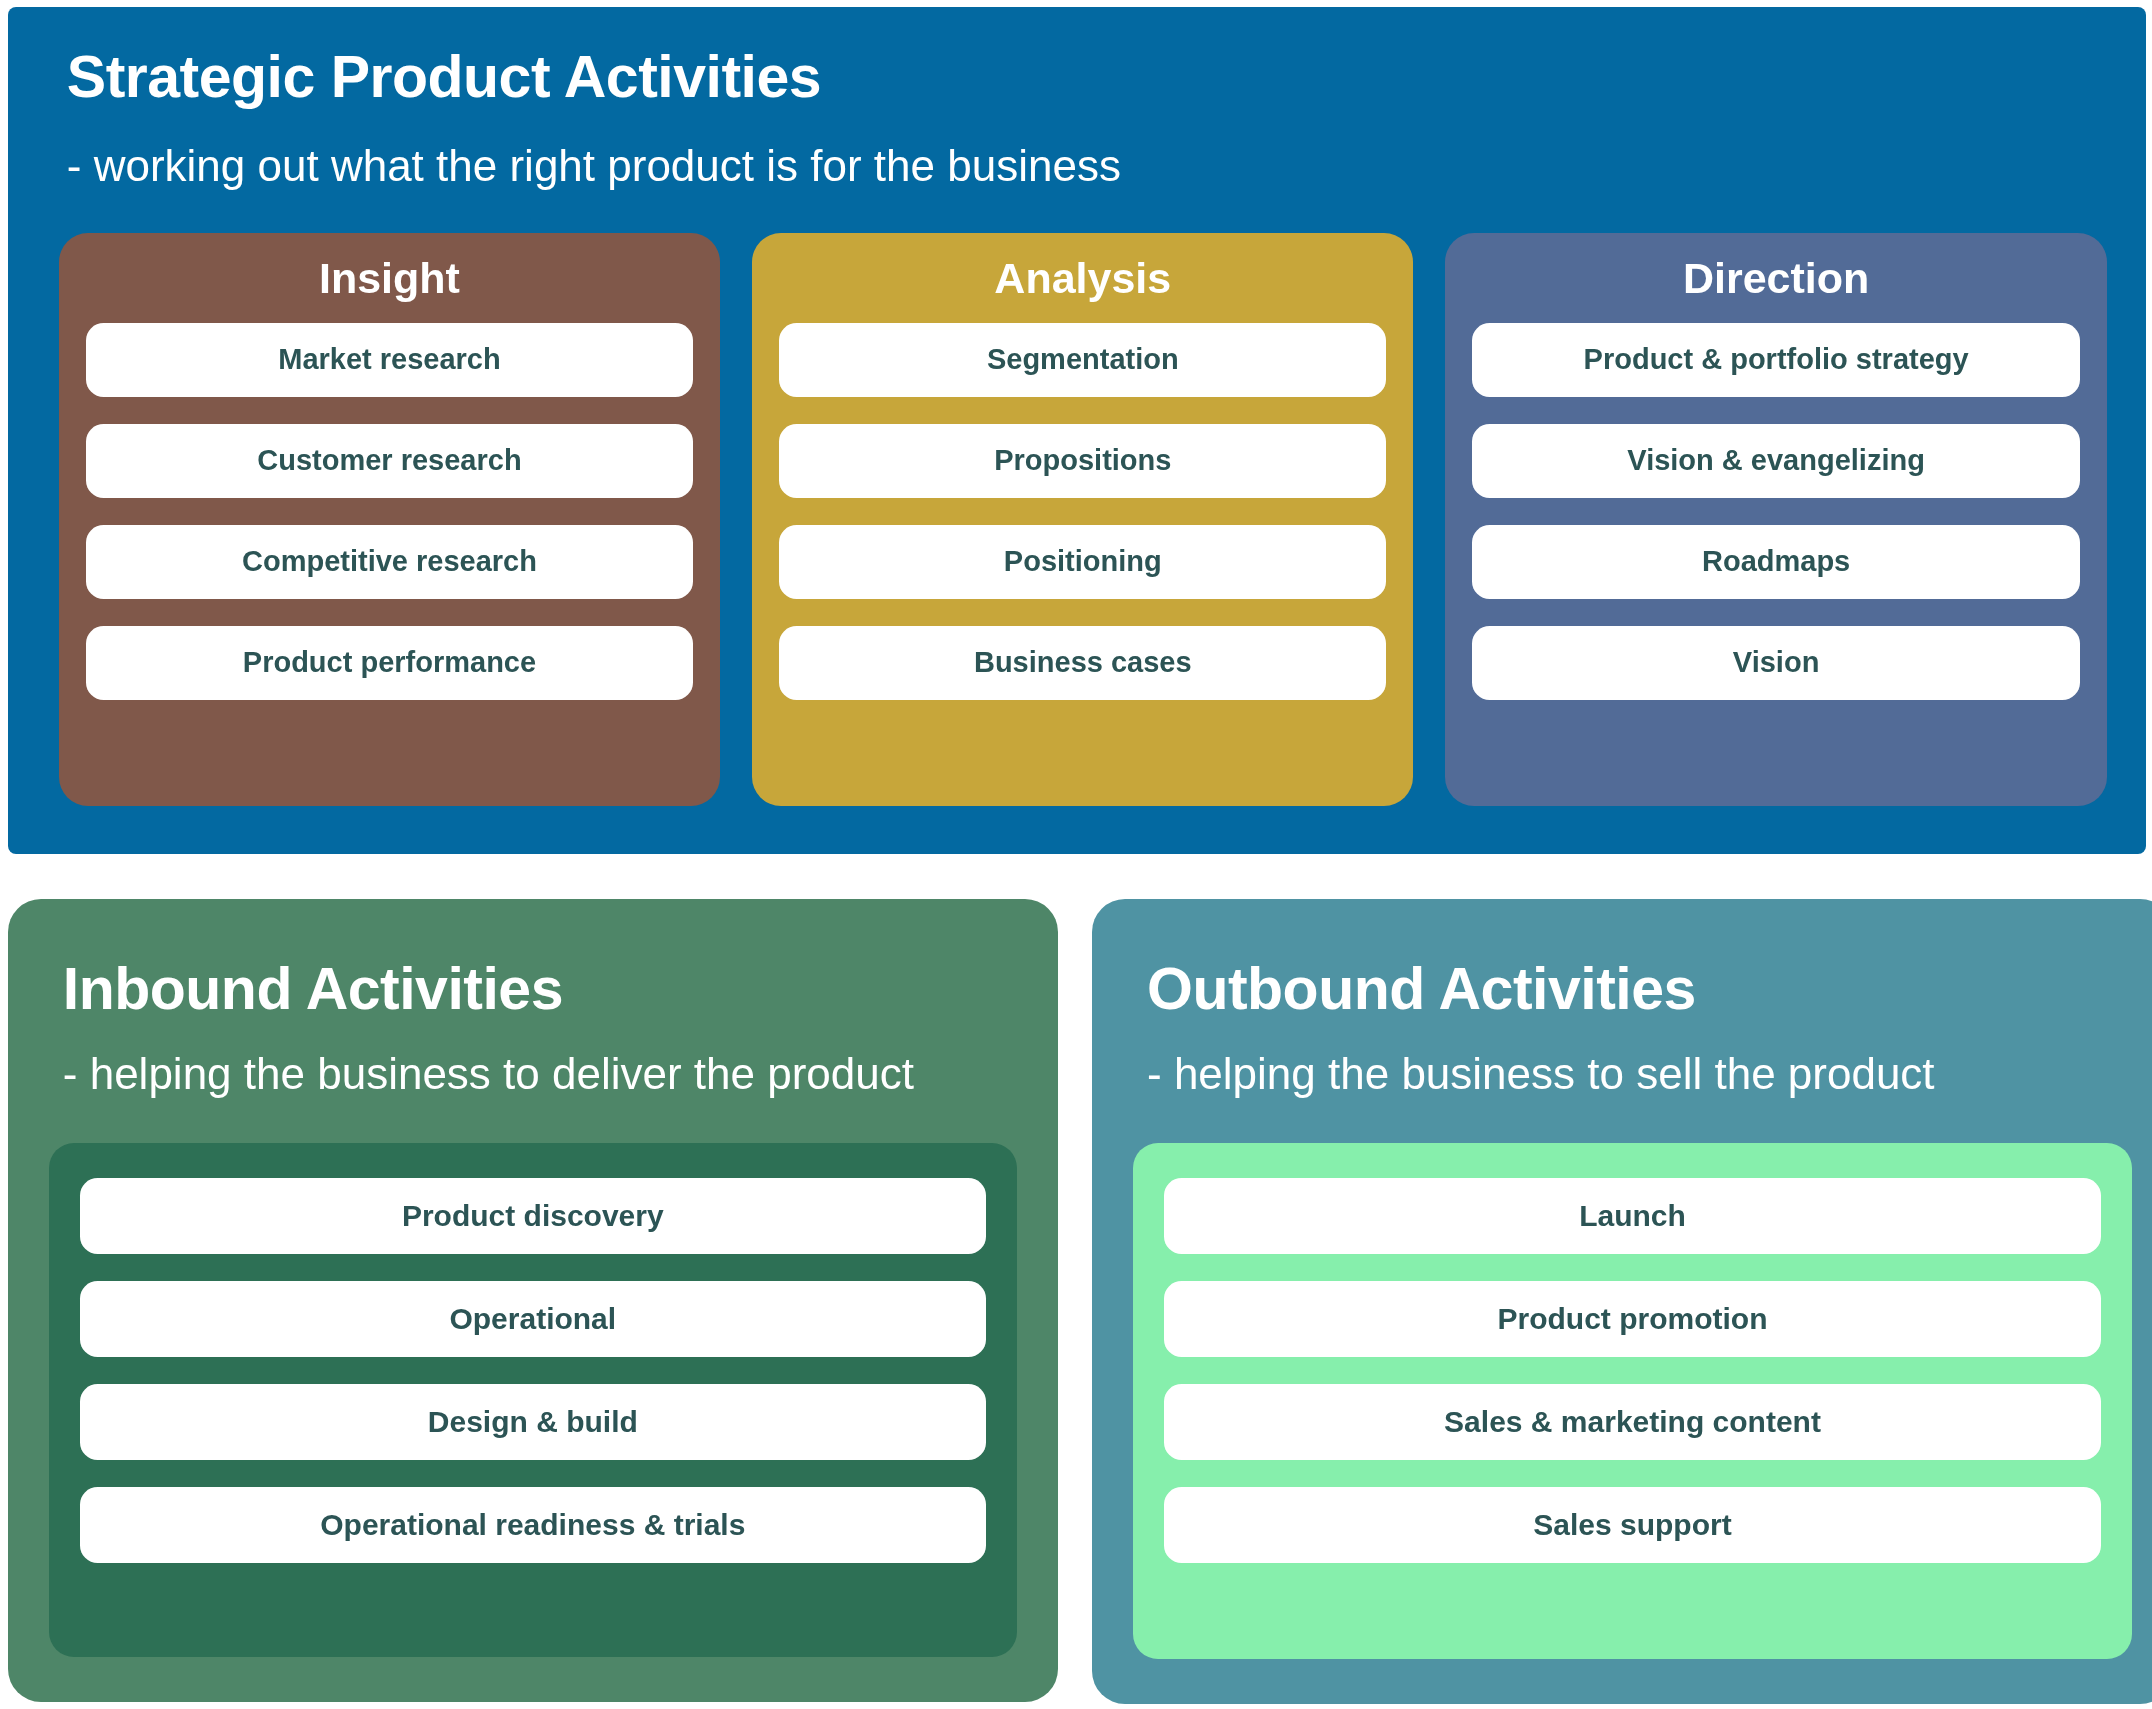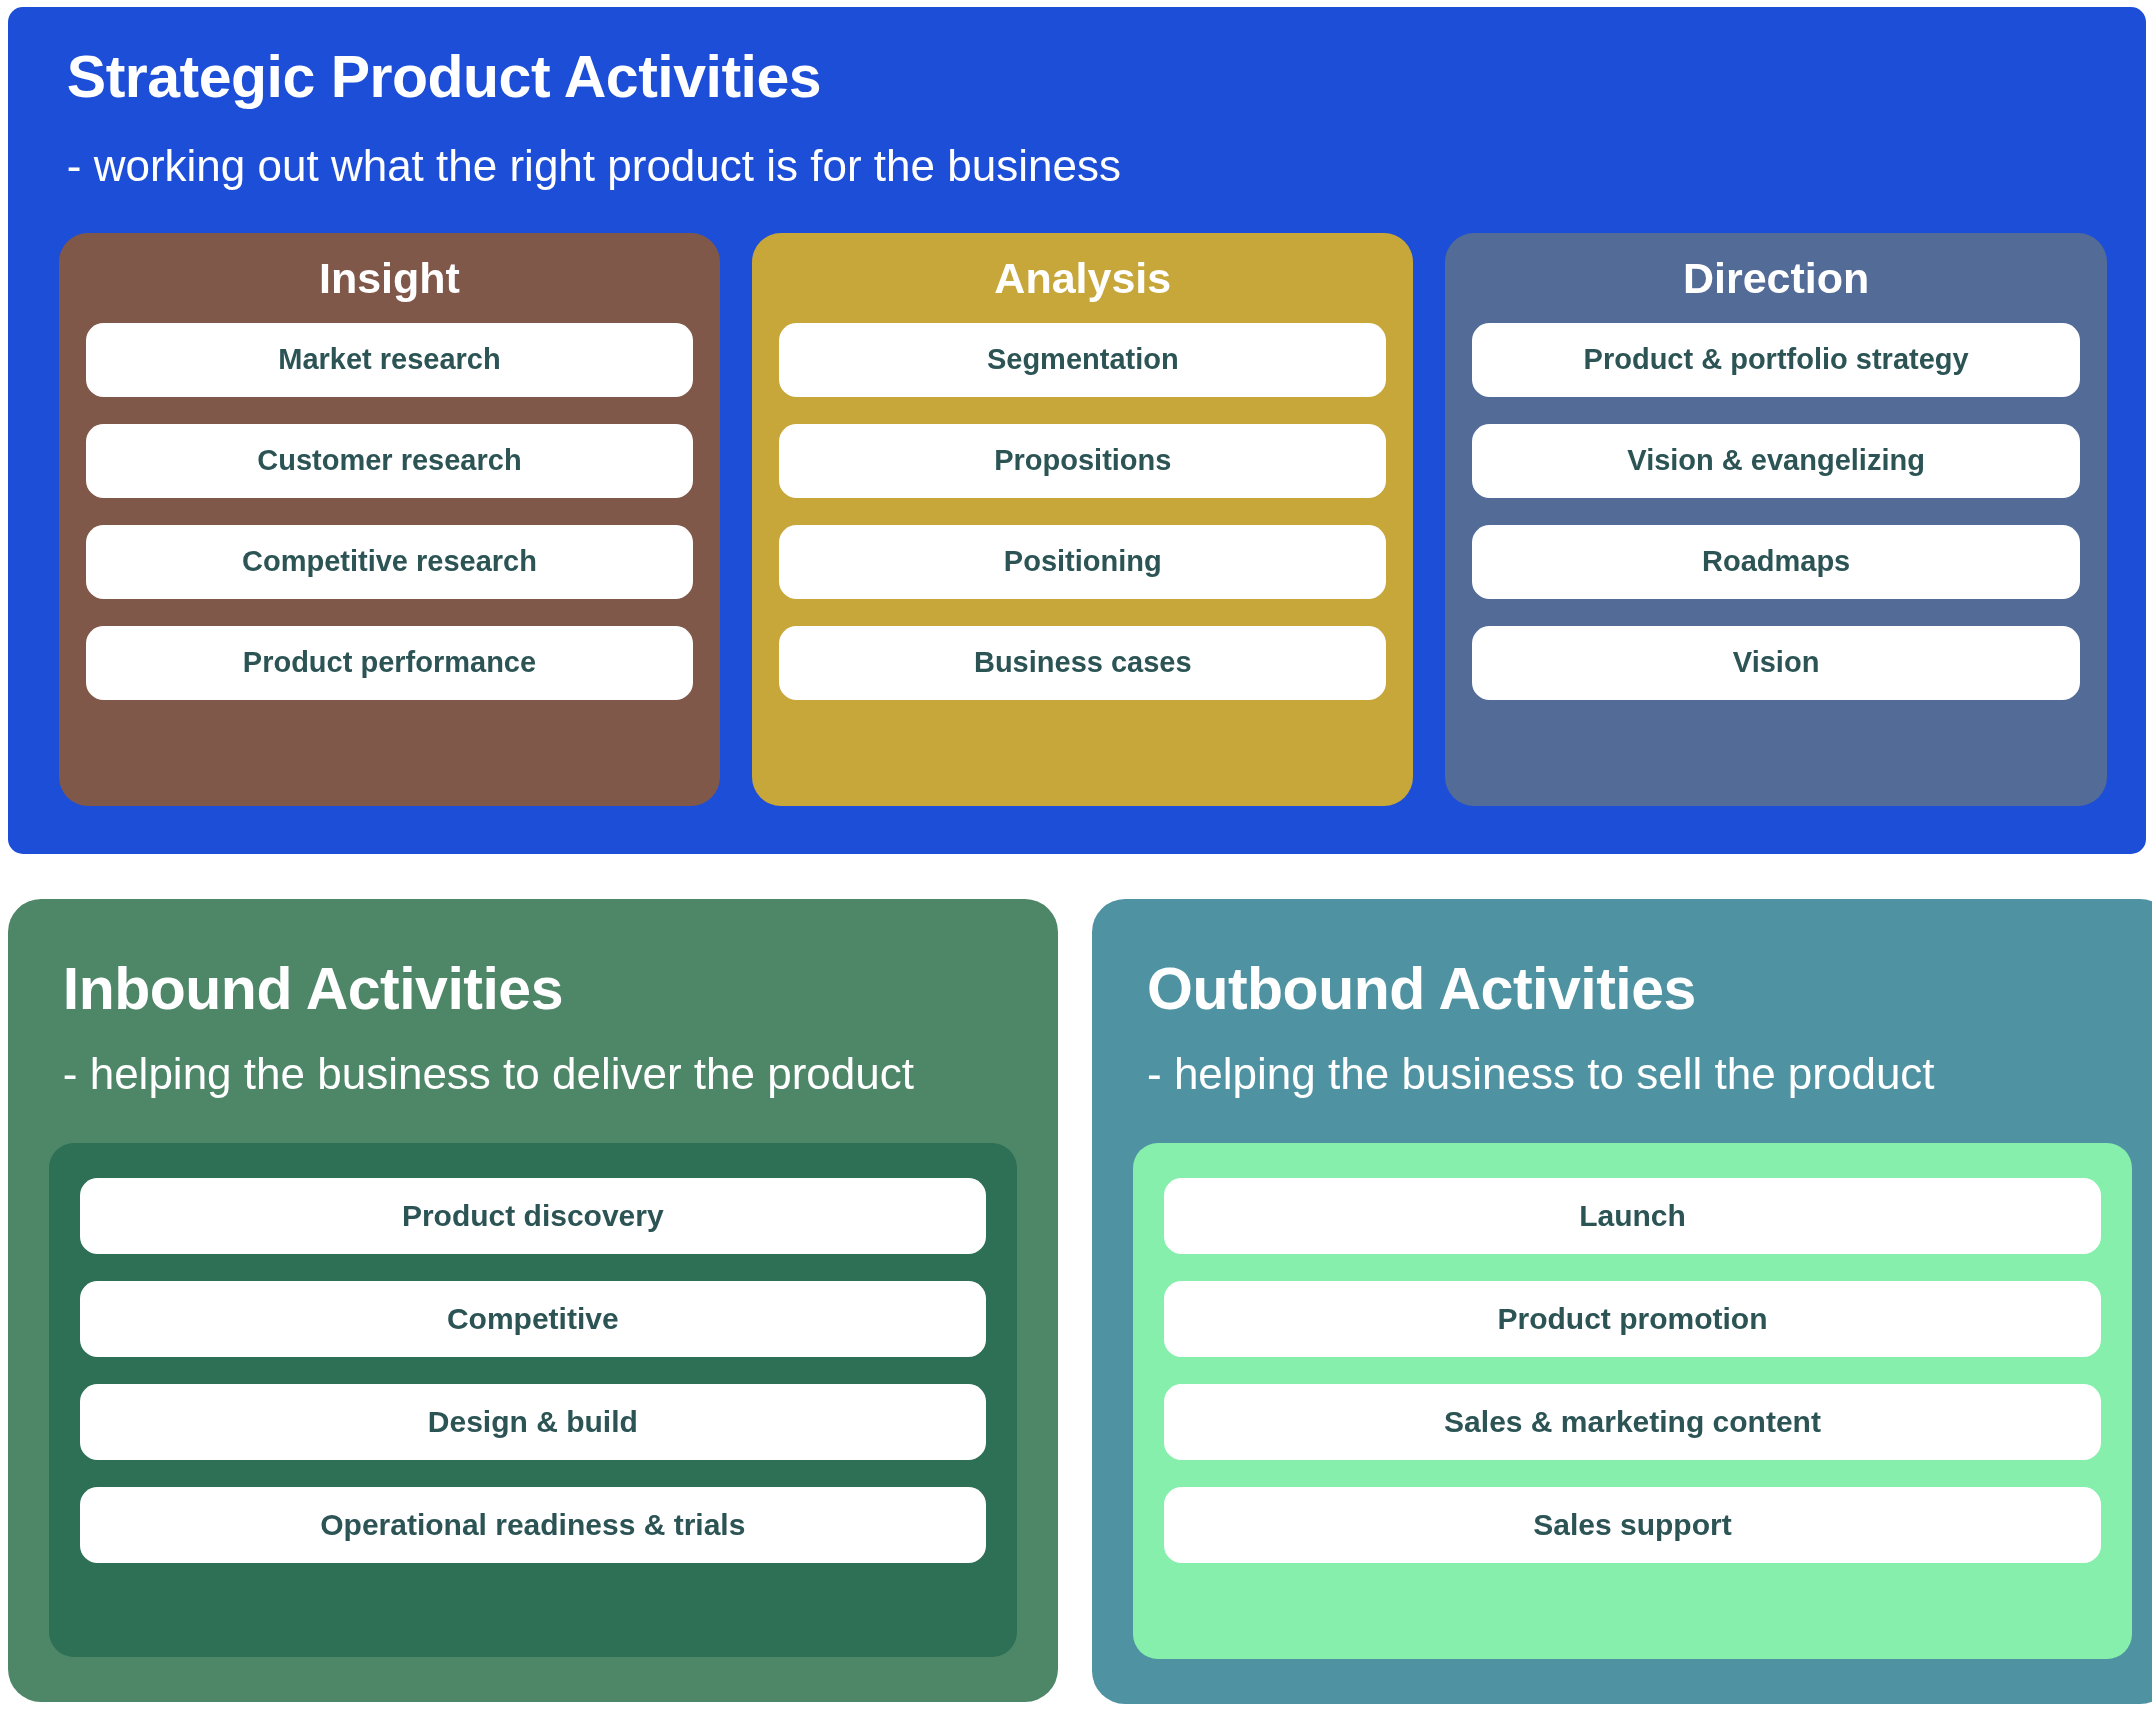--- a/index.html
+++ b/index.html
@@ -15,22 +15,22 @@
     overflow: hidden;
   }
 
   
   .strategic-panel {
     position: absolute;
     left: 7.8px;
     top: 6.8px;
     width: 2138px;
     height: 847px;
-    background: #1d4ed8;
-    border-radius: 15px;
+    background: #0369a1;
+    border-radius: 8px;
     box-sizing: border-box;
     padding: 0;
   }
   .panel-title {
     color: #ffffff;
     font-size: 59px;
     font-weight: bold;
     letter-spacing: -0.5px;
     line-height: 1;
     margin: 0;
@@ -170,21 +170,21 @@
     </div>
 
   </div>
 </section>
 
 <section class="inbound-panel">
   <h1 class="panel-title">Inbound Activities</h1>
   <p class="panel-subtitle">- helping the business to deliver the product</p>
   <div class="inner-box">
     <div class="pill">Product discovery</div>
-    <div class="pill">Competitive</div>
+    <div class="pill">Operational</div>
     <div class="pill">Design &amp; build</div>
     <div class="pill">Operational readiness &amp; trials</div>
   </div>
 </section>
 
 <section class="outbound-panel">
   <h1 class="panel-title">Outbound Activities</h1>
   <p class="panel-subtitle">- helping the business to sell the product</p>
   <div class="inner-box">
     <div class="pill">Launch</div>

